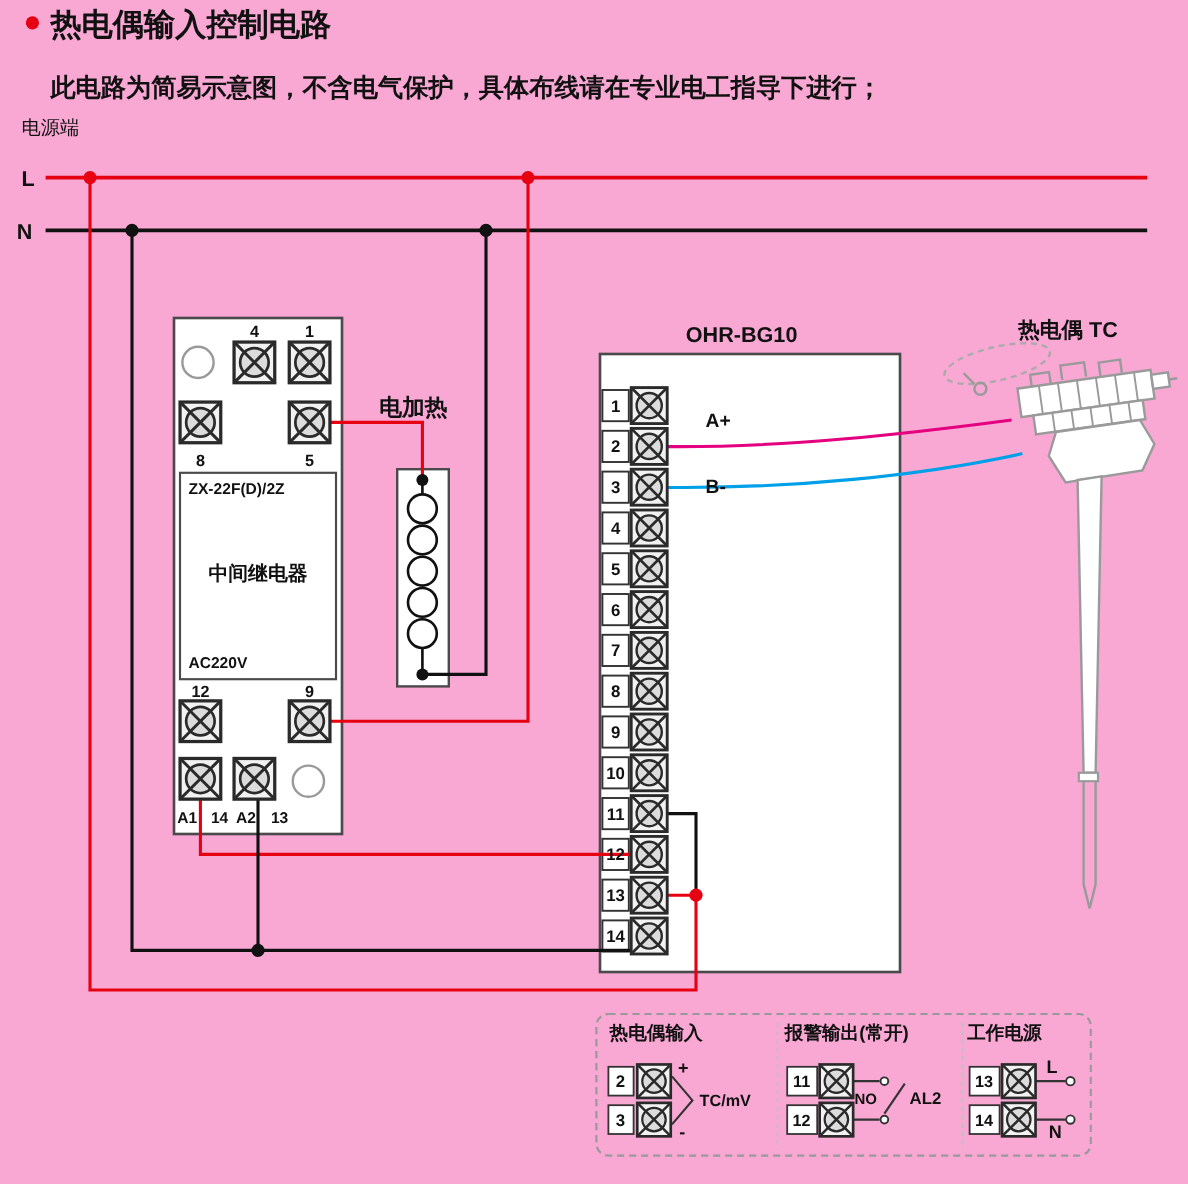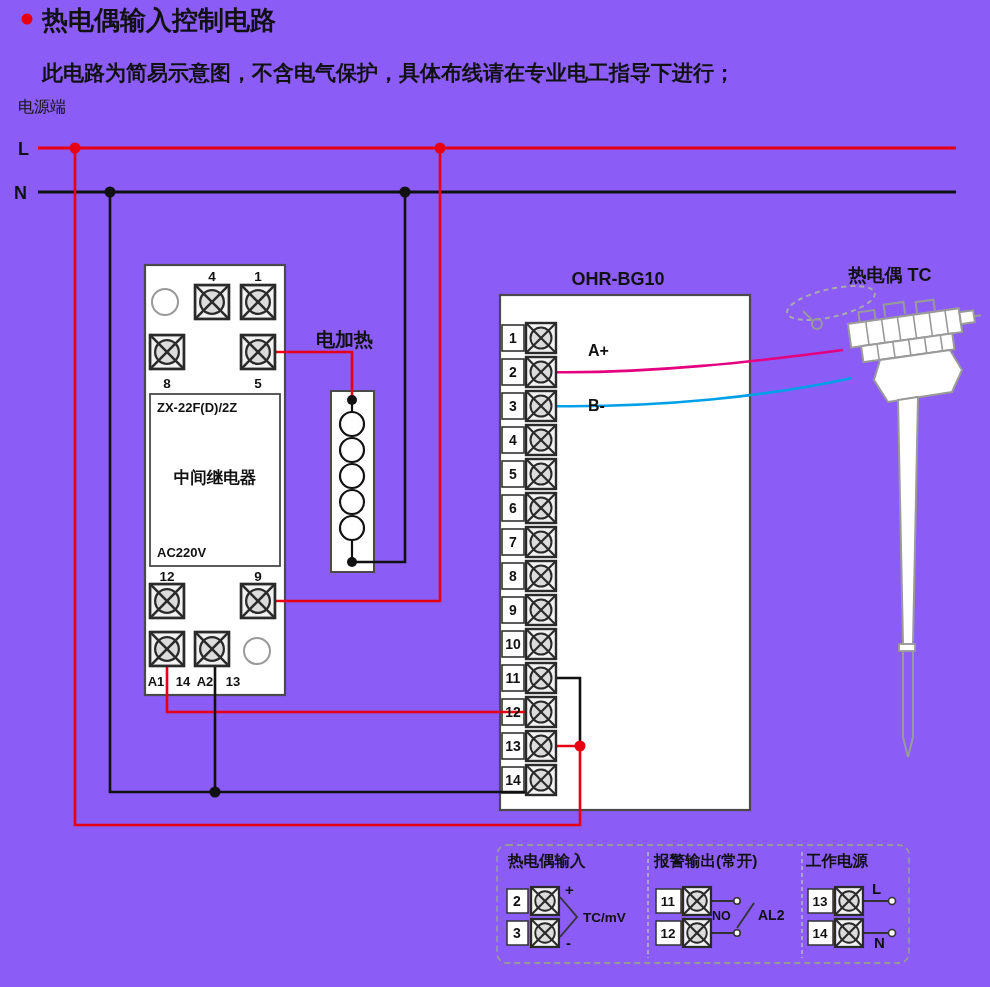--- a/index.html
+++ b/index.html
@@ -1,16 +1,16 @@
 <!DOCTYPE html>
 <html><head>
 <meta charset="utf-8">
 <style>
   html,body{margin:0;padding:0;background:#fff}
-  .page{position:relative;width:990px;height:987px;background:#8b5cf6;overflow:hidden;
+  .page{position:relative;width:990px;height:987px;background:#f9a8d4;overflow:hidden;
         font-family:"Liberation Sans","DejaVu Sans",sans-serif}
   svg text{fill:#111;font-family:"Liberation Sans","DejaVu Sans",sans-serif}
   .b{font-weight:bold}
   .mid{text-anchor:middle}
 </style>
 </head>
 <body>
 
 <div class="page">
 <svg width="990" height="987" viewBox="0 0 990 987">

